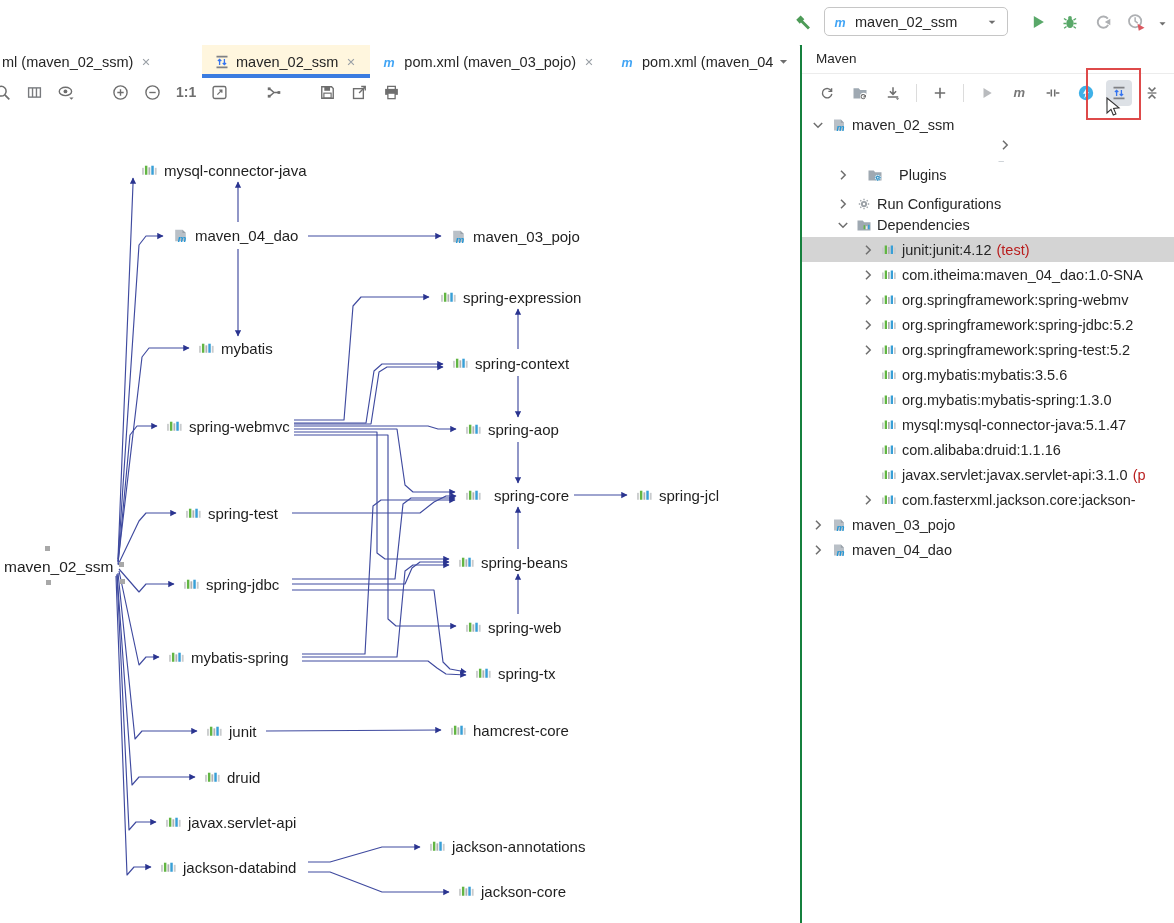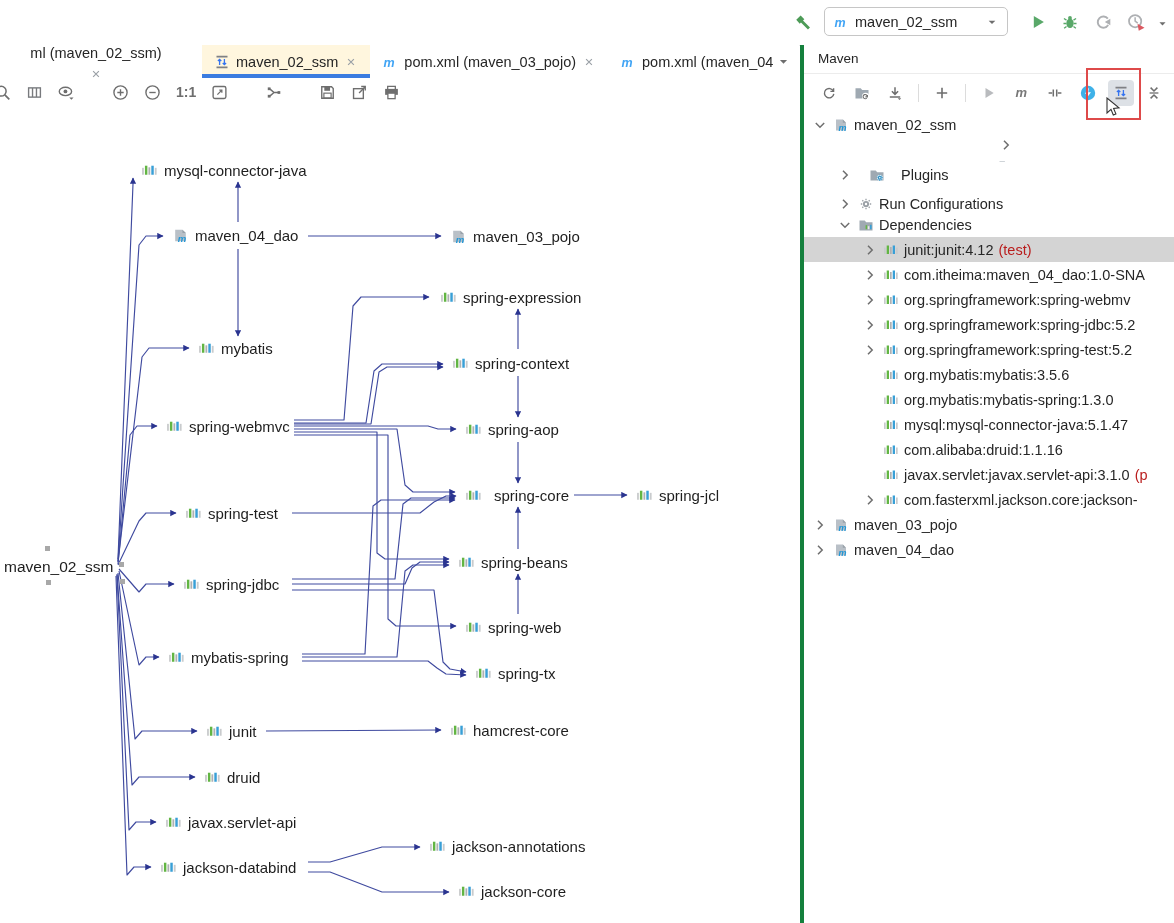--- a/index.html
+++ b/index.html
@@ -12,21 +12,21 @@
   .combo{position:absolute;left:824px;top:7px;width:184px;height:29px;border:1px solid #C6C6C6;
          border-radius:5px;display:flex;align-items:center;gap:6px;padding:0 8px;box-sizing:border-box;
          font-size:14.5px;background:#fff;}
   .combo .icn{width:16px;height:16px;flex:none;}
   .combo .ccaret{margin-left:auto;width:14px;height:14px;}
   
   .tabs{position:absolute;left:0;top:45px;width:799px;height:33px;border-bottom:1px solid #DADADA;
         display:flex;overflow:hidden;background:#fff;}
   .tab{display:flex;align-items:center;gap:6px;padding:0 12px;font-size:14.5px;white-space:nowrap;
        position:relative;box-sizing:border-box;height:33px;}
-  .tab:first-child{width:202px;padding-left:2px;flex-direction:column;}
+  .tab:first-child{width:202px;padding-left:2px;}
   .tab.active{background:#FFF6DE;}
   .tab.active::after{content:'';position:absolute;left:0;right:0;bottom:0;height:4px;background:#3B7CE0;}
   .tab .icn{width:16px;height:16px;flex:none;}
   .tab .tclose{width:14px;height:14px;flex:none;}
   .tab-overflow{position:absolute;right:8px;top:9px;width:15px;height:15px;}
   
   .dtb{position:absolute;left:0;top:78px;width:799px;height:28px;display:flex;align-items:center;
        gap:15px;background:#fff;}
   .dtbi{width:17px;height:17px;flex:none;}
   .dtbi.clip{margin-left:-6px;}
@@ -34,21 +34,21 @@
   .dtbi.lbl{width:auto;font-size:14px;font-weight:bold;color:#6E6E6E;}
   
   .canvas{position:absolute;left:0;top:106px;width:799px;height:817px;overflow:hidden;background:#fff;}
   .canvas svg.edges{position:absolute;left:0;top:0;}
   .dnode{position:absolute;display:flex;align-items:center;gap:6px;height:24px;font-size:15px;color:#1E1E1E;
          white-space:nowrap;background:transparent;}
   .dnode .icn{width:17px;height:17px;flex:none;}
   .dnode.root{font-size:15.5px;}
   .handle{position:absolute;width:5px;height:5px;background:#A8A8A8;}
   
-  .mvn{position:absolute;left:800px;top:45px;width:374px;height:878px;border-left:4px solid #15803d;
+  .mvn{position:absolute;left:800px;top:45px;width:374px;height:878px;border-left:2px solid #15803d;
        background:#fff;box-sizing:border-box;}
   .mvn-h{height:28px;line-height:28px;padding-left:14px;font-size:13.5px;border-bottom:1px solid #ECECEC;}
   .mtb{height:38px;display:flex;align-items:center;gap:7px;padding-left:12px;}
   .mtbi{width:26px;height:26px;display:flex;align-items:center;justify-content:center;border-radius:4px;flex:none;}
   .mtbi .icn{width:16px;height:16px;}
   .mtbi.hl{background:#DDE1E6;}
   .vsep{width:1px;height:18px;background:#DCDCDC;margin:0 3px;flex:none;}
   .tree{font-size:14.5px;}
   .trow{height:25px;display:flex;align-items:center;gap:5px;white-space:nowrap;overflow:hidden;}
   .trow.selected{background:#D4D4D4;}

